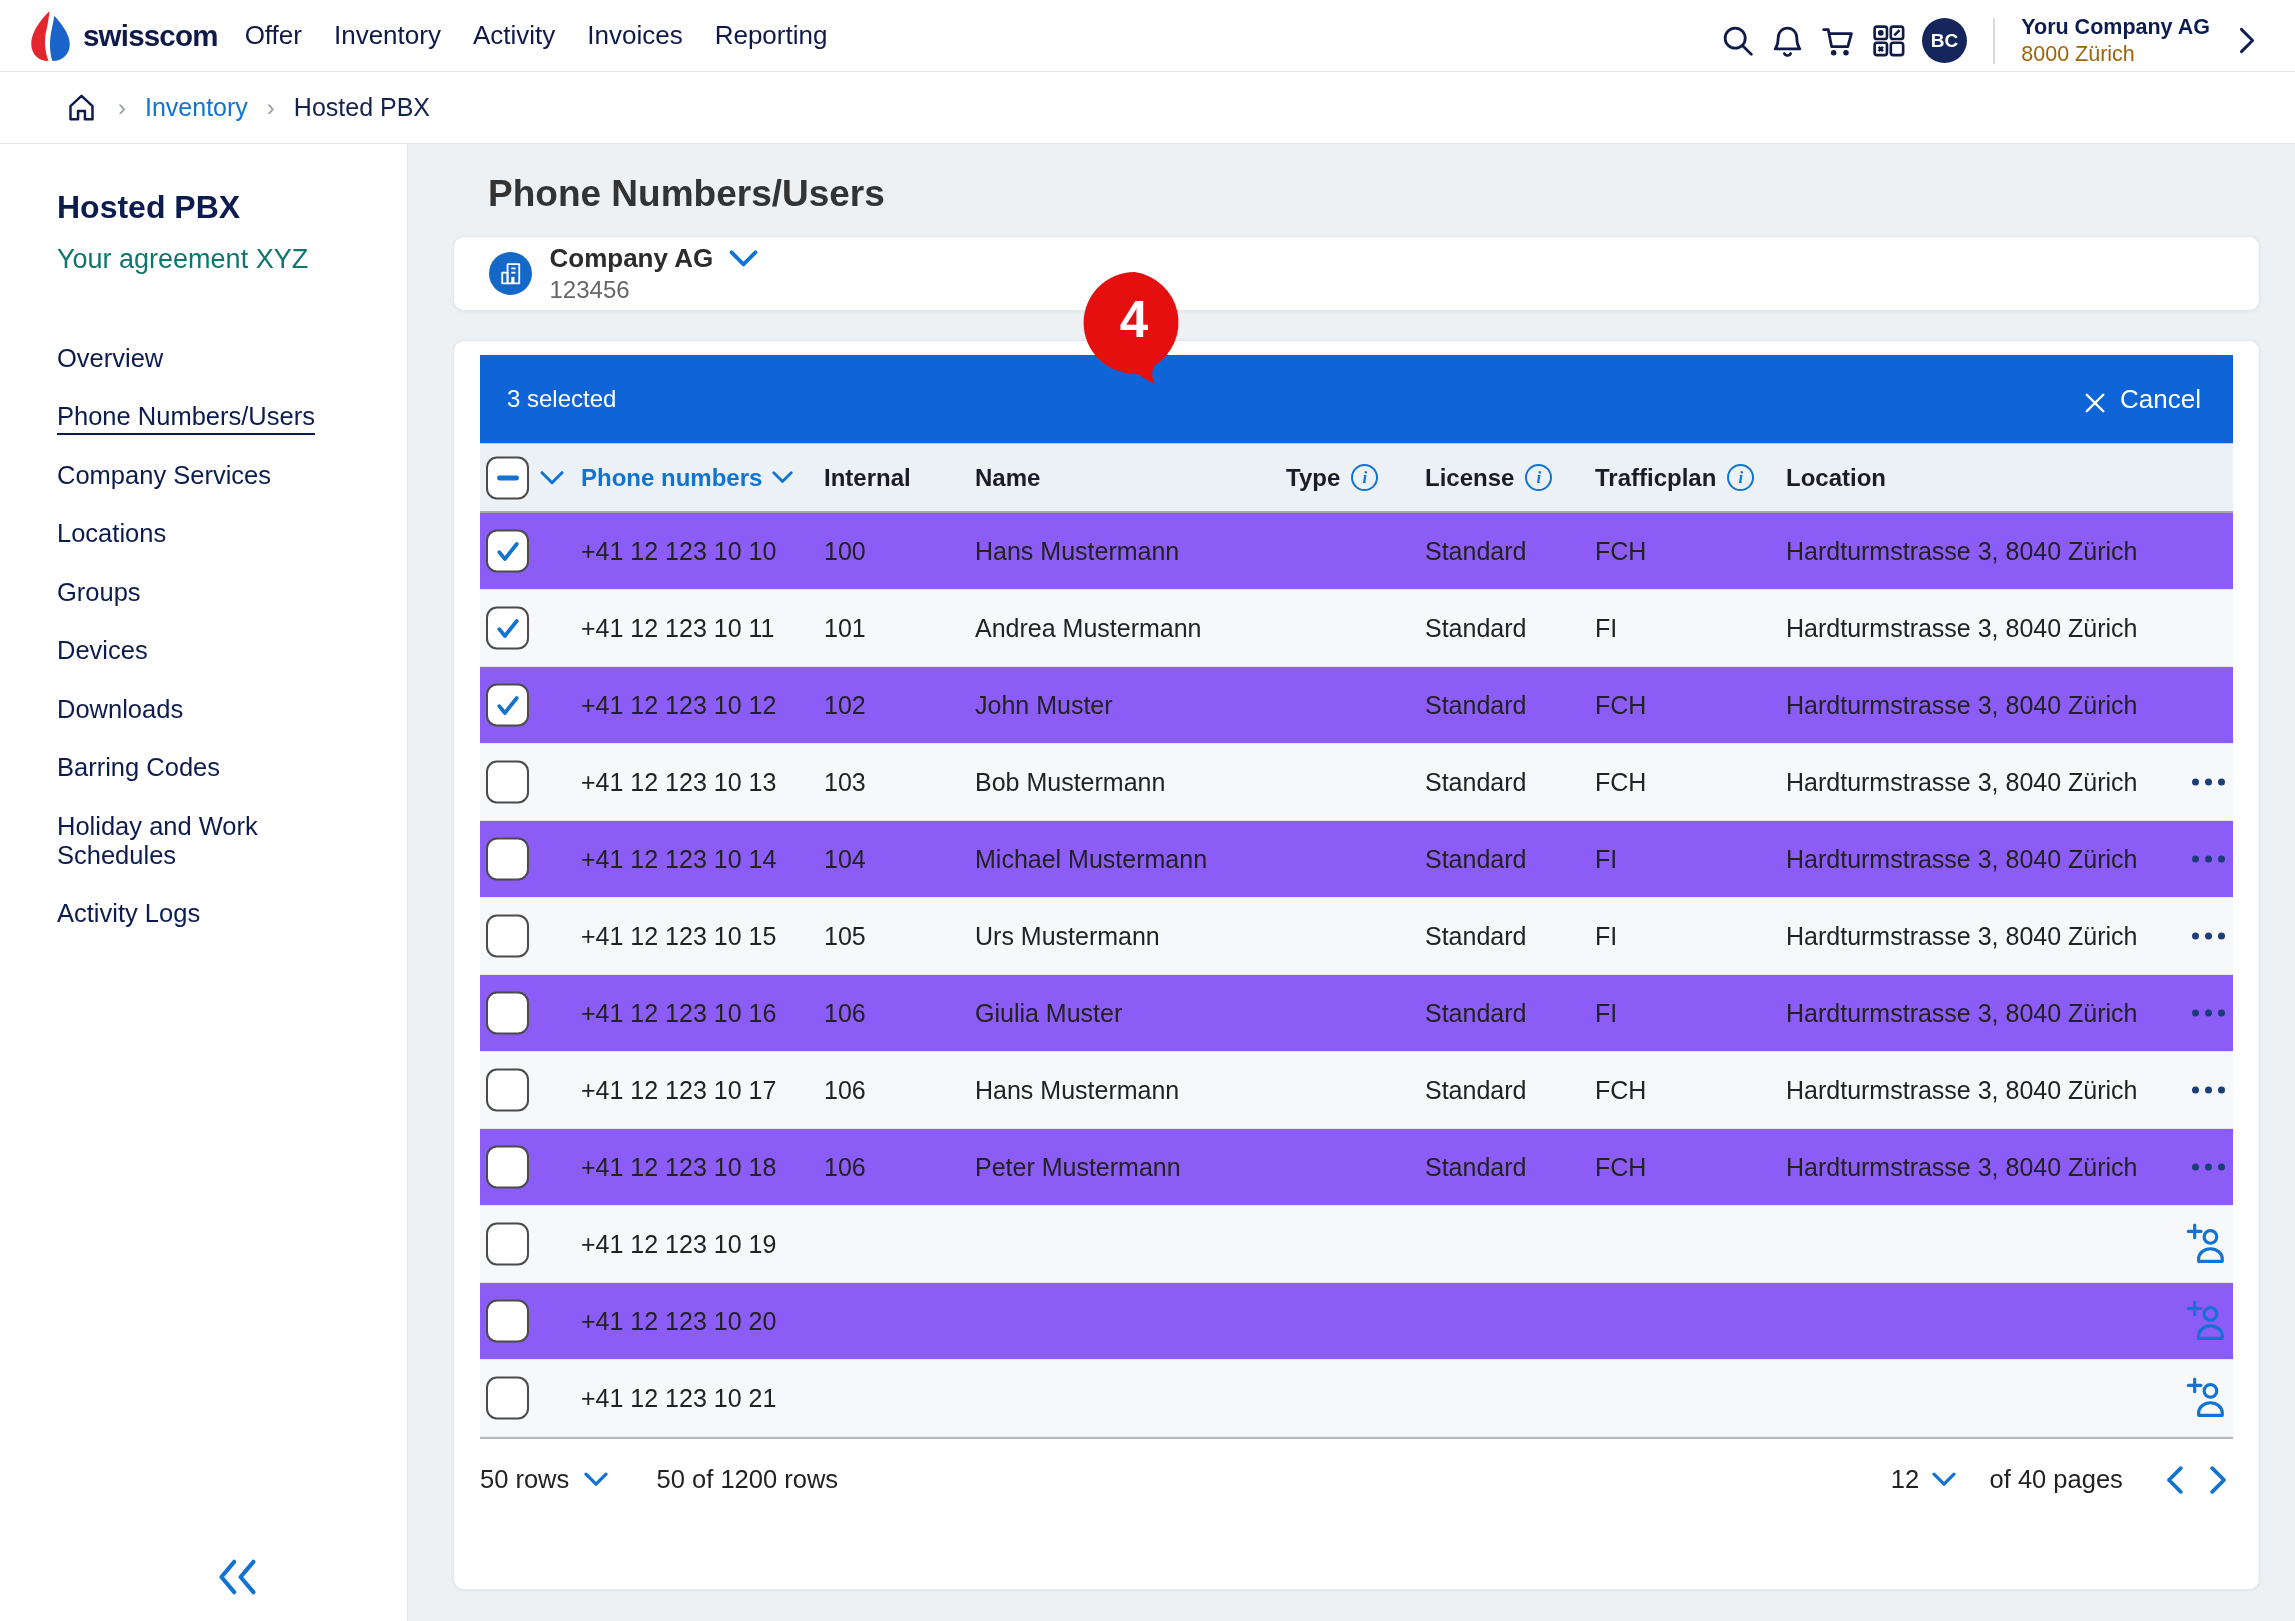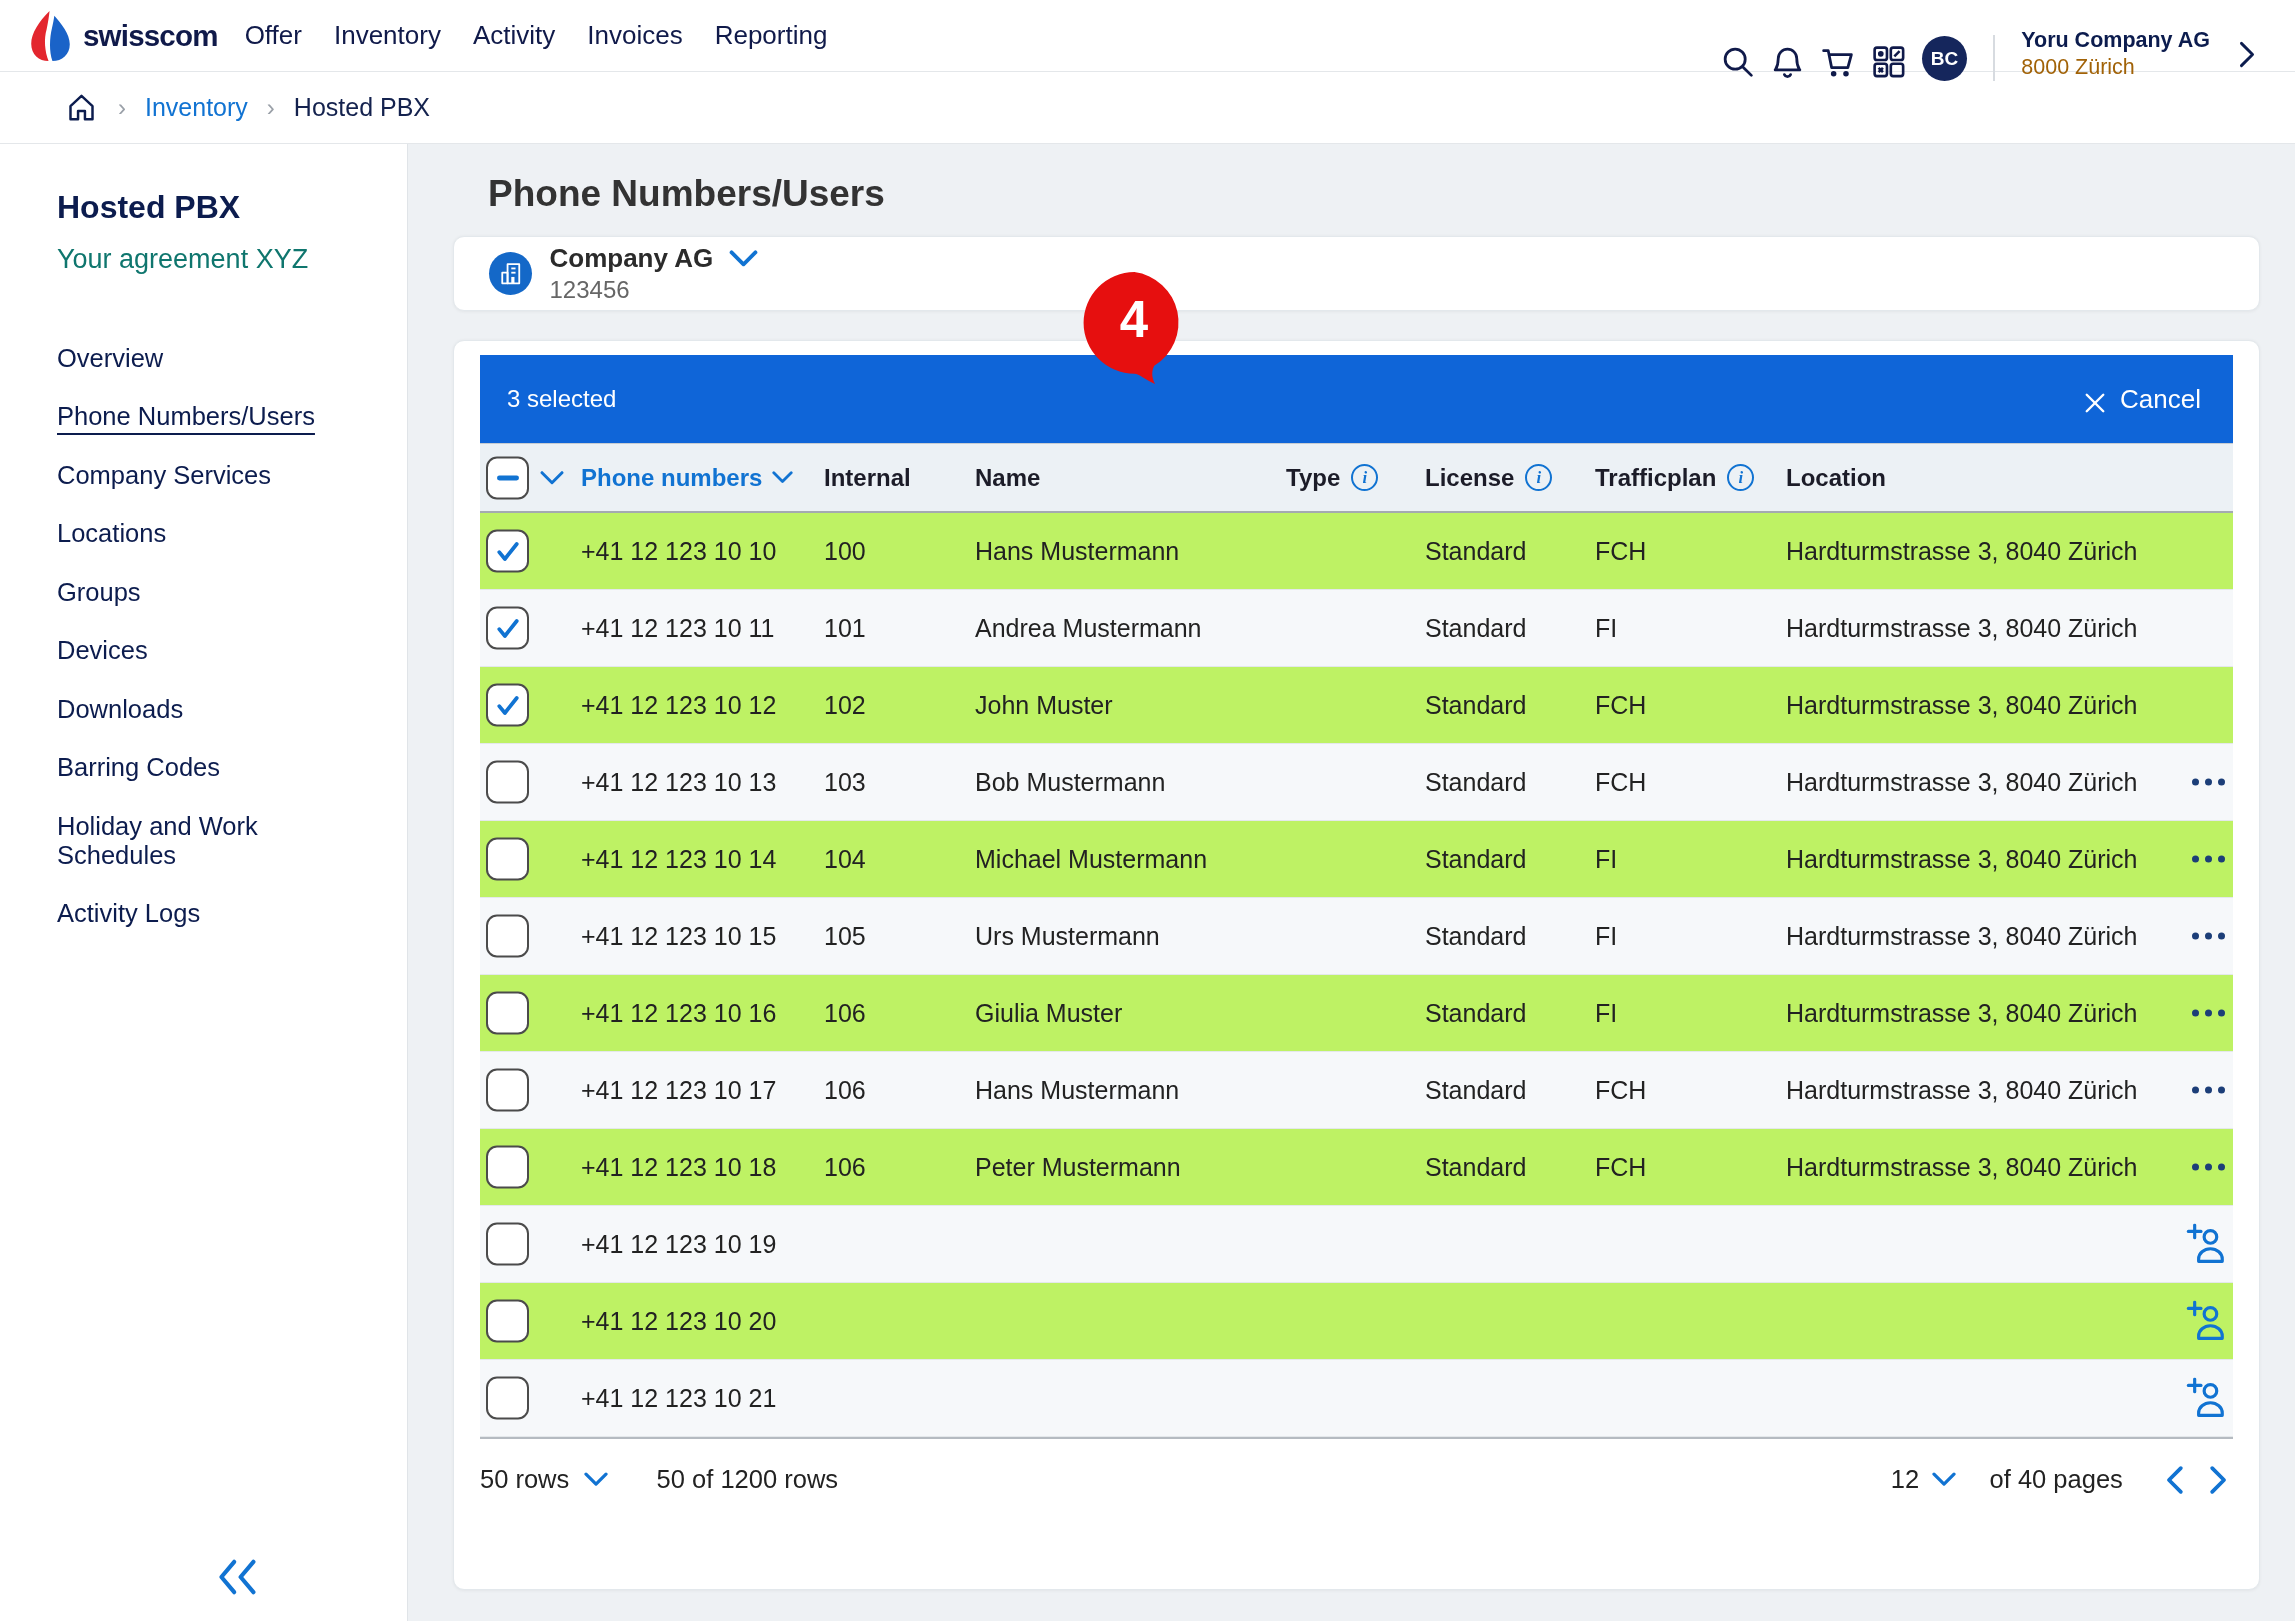--- a/index.html
+++ b/index.html
@@ -21,21 +21,21 @@
 
   
   .topbar {
     height: 72px; background: #fff; border-bottom: 1.6px solid #e4e7ea;
     display: flex; align-items: center; padding-left: 29px; position: relative; z-index: 20;
   }
   .brand { display: flex; align-items: center; gap: 11px; }
   .brand-text { font-size: 29.5px; font-weight: bold; color: #101a4a; letter-spacing: -0.8px; }
   .topnav { display: flex; gap: 32px; margin-left: 27px; }
   .topnav-item { font-size: 26px; color: #101a4a; text-decoration: none; cursor: pointer; }
-  .topbar-right { position: absolute; right: 40px; top: 0; height: 81px; display: flex; align-items: flex-end; gap: 10.4px; }
+  .topbar-right { position: absolute; right: 40px; top: 0; height: 81px; display: flex; align-items: center; gap: 10.4px; }
   .icon-btn { width: 40px; height: 40px; display: flex; align-items: center; justify-content: center; cursor: pointer; }
   .avatar { width: 45px; height: 45px; border-radius: 50%; background: #15265c; color: #fff;
     font-size: 19px; font-weight: bold; display: flex; align-items: center; justify-content: center; margin-left: 3.2px; }
   .topbar-divider { width: 1.6px; height: 46px; background: #d7dbe0; margin: 0 16px; }
   .account-block { display: flex; align-items: center; gap: 29px; cursor: pointer; }
   .account-name { font-size: 21.5px; font-weight: bold; color: #0c1c4e; line-height: 27px; }
   .account-loc { font-size: 21.5px; color: #a16207; line-height: 27px; }
 
   
   .breadcrumbbar {
@@ -120,21 +120,21 @@
   .col-action { right: 6.4px; left: auto; }
   .th { font-size: 24px; font-weight: 600; color: #1c1c28; }
   .th-link { color: var(--link); cursor: pointer; display: flex; align-items: center; gap: 9.6px; }
   .info-icon {
     width: 27px; height: 27px; border: 2.4px solid var(--link); border-radius: 50%;
     color: var(--link); font-size: 16.7px; font-weight: bold; display: inline-flex;
     align-items: center; justify-content: center; margin-left: 11px; cursor: pointer; flex: none;
     font-family: "Liberation Serif", serif; font-style: italic;
   }
 
-  .trow { position: relative; height: 77px; border-bottom: 1.6px solid #e4e8eb; background: #bef264; }
+  .trow { position: relative; height: 77px; border-bottom: 1.6px solid #e4e8eb; background: #8b5cf6; }
   .trow:nth-child(even) { background: #f6f8fa; }
   .cell { font-size: 25px; color: #222; }
 
   .checkbox {
     width: 43px; height: 43px; border: 2.4px solid #4b4b4b; border-radius: 11px;
     background: #fff; display: flex; align-items: center; justify-content: center; cursor: pointer; flex: none;
   }
   .checkbox svg { display: none; }
   .checkbox.checked svg { display: block; }
   .checkbox .minus { display: none; width: 22px; height: 5.6px; border-radius: 2.4px; background: var(--link); }

